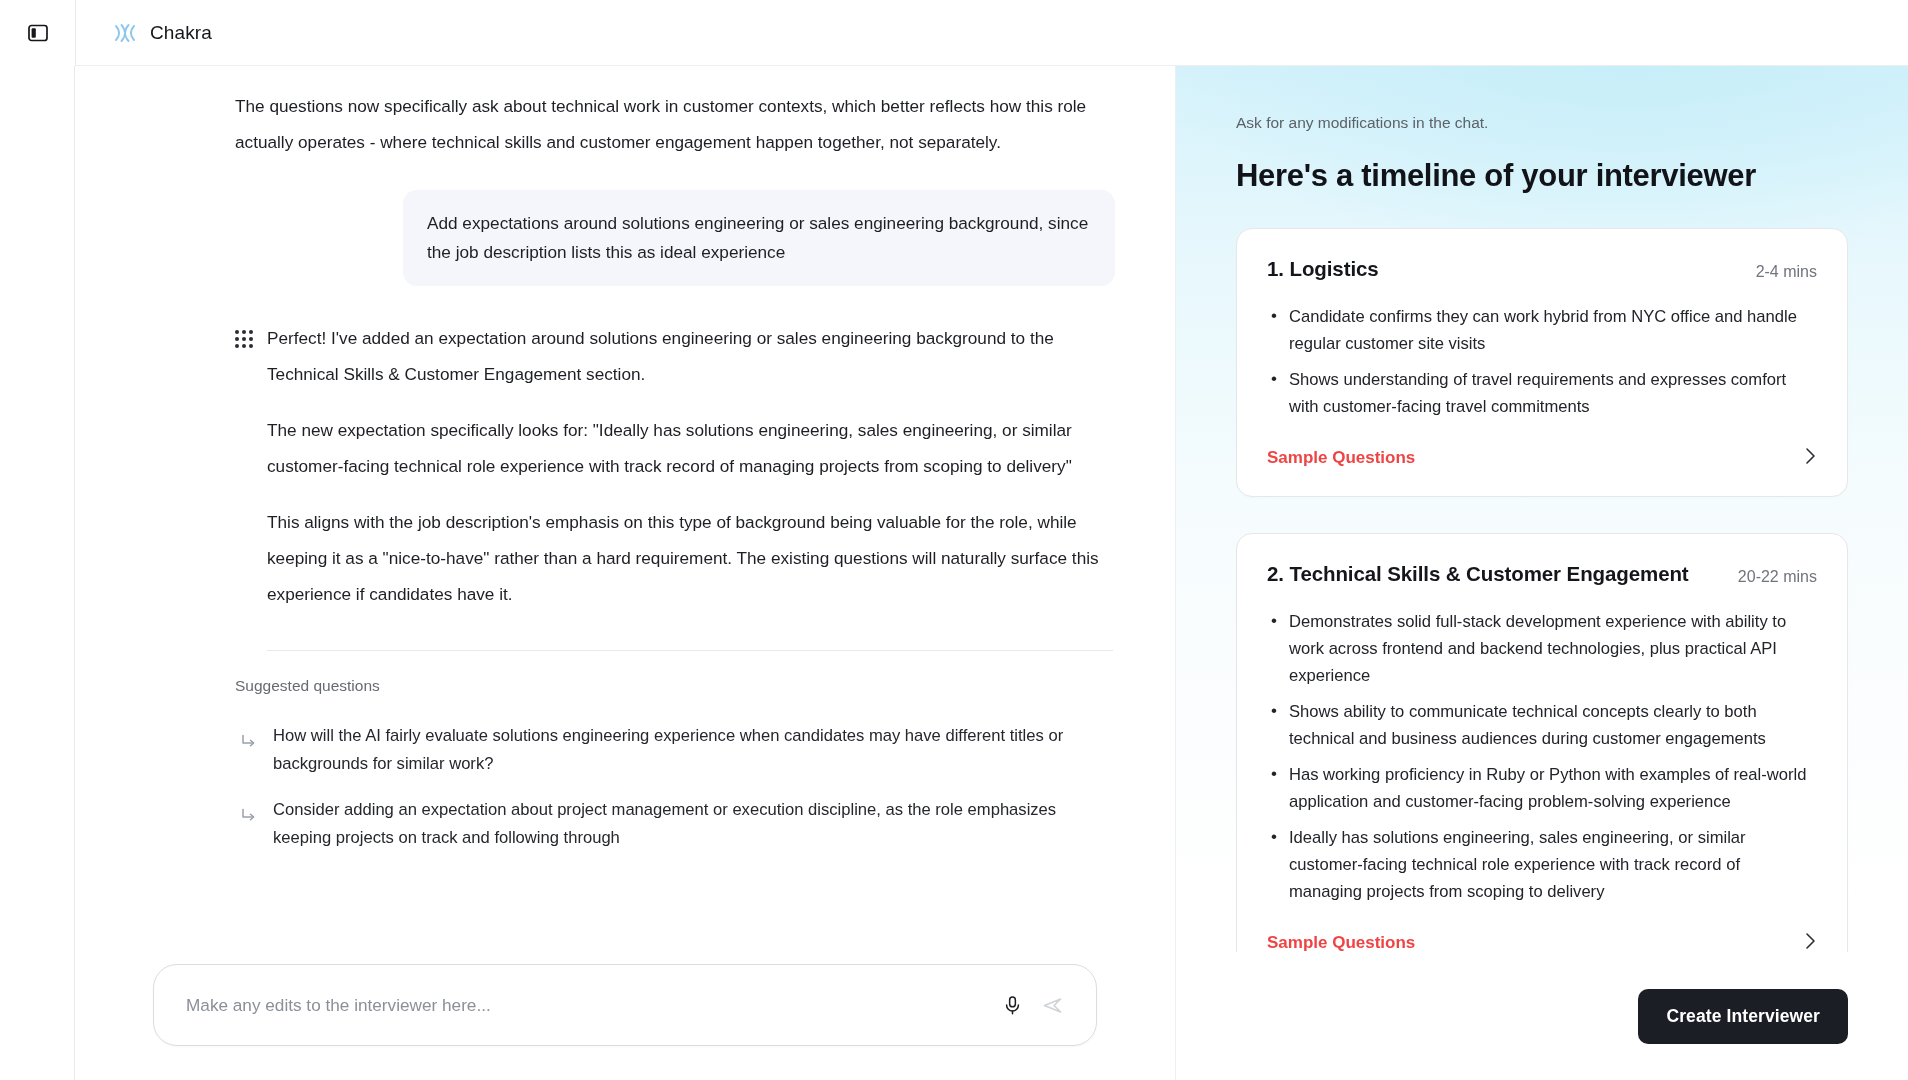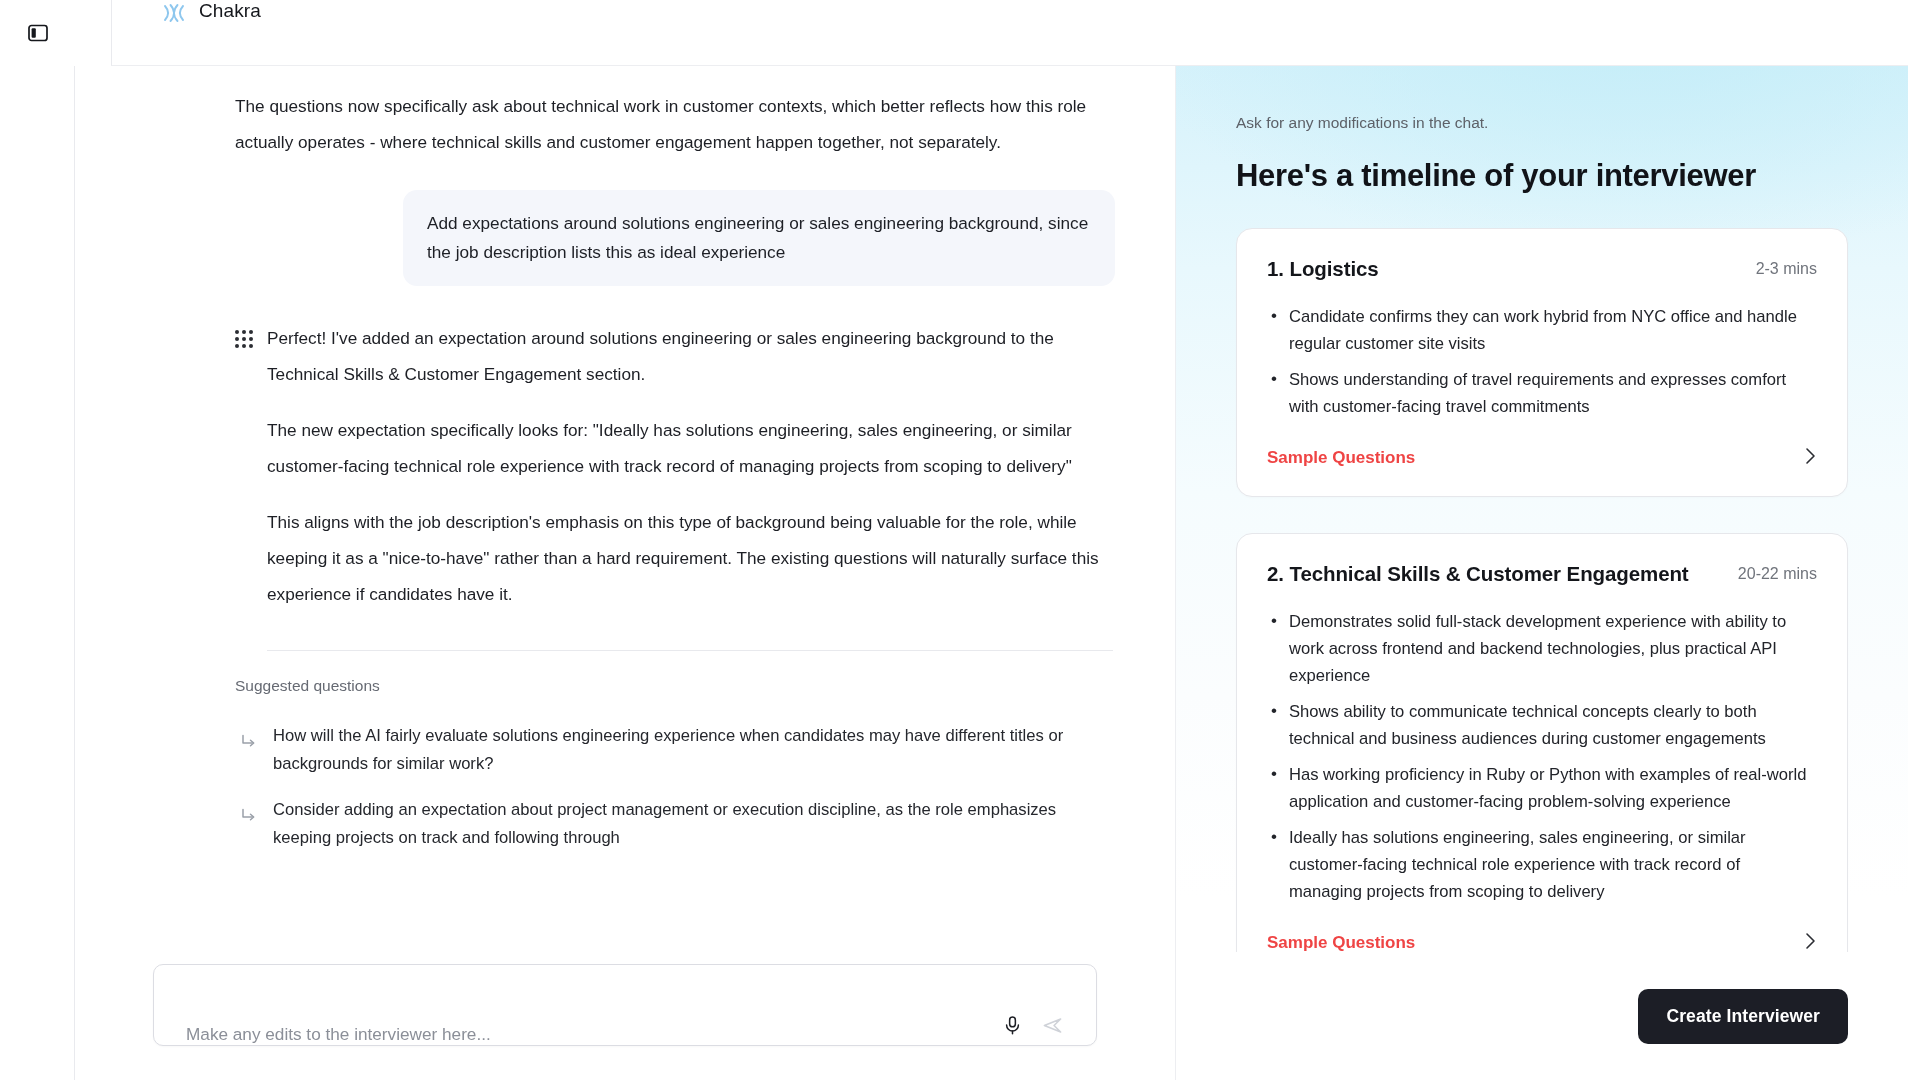--- a/index.html
+++ b/index.html
@@ -24,25 +24,24 @@
     height: 100%;
     display: flex; align-items: center; justify-content: center;
   }
   .panel-toggle {
     width: 30px; height: 30px;
     display: flex; align-items: center; justify-content: center;
     border-radius: 6px; cursor: pointer;
   }
   .brand-head {
     flex: 1; height: 100%;
-    display: flex; 
-    padding-left: 47px;
+    display: flex; align-items: center;
+    padding-left: 34px;
     border-left: 1px solid #e9eaee;
     border-bottom: 1px solid #edeef1;
-    margin-left: 36px;
   }
   .brand-mark { width: 30px; height: 26px; margin-right: 10px; flex:0 0 30px; display:flex; align-items:center; justify-content:center;}
   .brand-name { font-size: 19px; color: #15171c; letter-spacing: .1px; }
 
   
   .shell { flex: 1; display: flex; min-height: 0; }
   .rail {
     width: 75px; flex: 0 0 75px;
     background: #ffffff;
     border-right: 1px solid #e9eaee;
@@ -99,23 +98,23 @@
 
   
   .composer-zone {
     flex: 0 0 auto;
     padding: 18px 0 34px 0;
     display: flex; justify-content: center;
     background: linear-gradient(to bottom, rgba(255,255,255,0) 0%, #ffffff 26%);
   }
   .composer {
     width: 944px; height: 82px;
-    border: 1px solid #dcdde3; border-radius: 10px;
-    background: #ffffff;
-    display: flex; align-items: flex-end;
+    border: 1px solid #dcdde3; border-radius: 24px;
+    background: #ffffff;
+    display: flex; align-items: center;
     padding: 0 24px 0 32px;
     box-shadow: 0 1px 2px rgba(16,18,24,.03);
   }
   .composer-input {
     flex: 1; border: 0; outline: none; background: transparent;
     font-family: inherit; font-size: 17.2px; color: #1d1f25;
   }
   .composer-input::placeholder { color: #8b8f98; }
   .icon-btn {
     width: 40px; height: 40px; flex: 0 0 40px;
@@ -141,21 +140,21 @@
   }
 
   .tl-card {
     background: #ffffff;
     border: 1px solid #e6e7eb;
     border-radius: 16px;
     padding: 28px 30px 26px 30px;
     margin-bottom: 36px;
     box-shadow: 0 1px 2px rgba(16,18,24,.02);
   }
-  .tl-head { display: flex; align-items: center; justify-content: space-between; gap: 20px; margin-bottom: 22px; }
+  .tl-head { display: flex; align-items: flex-end; justify-content: space-between; gap: 20px; margin-bottom: 22px; }
   .tl-name { font-size: 20.5px; font-weight: 700; color: #14161b; letter-spacing: -.1px; }
   .tl-dur { font-size: 16px; color: #70747c; white-space: nowrap; }
   .tl-list { list-style: none; }
   .tl-list li {
     position: relative; padding-left: 22px;
     font-size: 16.6px; line-height: 27px; color: #22242a;
     margin-bottom: 9px;
   }
   .tl-list li:last-child { margin-bottom: 0; }
   .tl-list li::before {
@@ -296,21 +295,21 @@
     </div>
 
     <div class="preview">
       <div class="preview-scroll">
         <div class="preview-hint">Ask for any modifications in the chat.</div>
         <h1 class="preview-title">Here's a timeline of your interviewer</h1>
 
         <div class="tl-card">
           <div class="tl-head">
             <span class="tl-name">1. Logistics</span>
-            <span class="tl-dur">2-3 mins</span>
+            <span class="tl-dur">2-4 mins</span>
           </div>
           <ul class="tl-list">
             <li>Candidate confirms they can work hybrid from NYC office and handle regular customer site visits</li>
             <li>Shows understanding of travel requirements and expresses comfort with customer-facing travel commitments</li>
           </ul>
           <div class="tl-sample">
             <span class="tl-sample-label">Sample Questions</span>
             <span>
               <svg width="13" height="20" viewBox="0 0 13 20" fill="none" stroke="#2b2d33" stroke-width="1.6" stroke-linecap="round" stroke-linejoin="round">
                 <path d="M3 3 L10 10 L3 17"></path>

